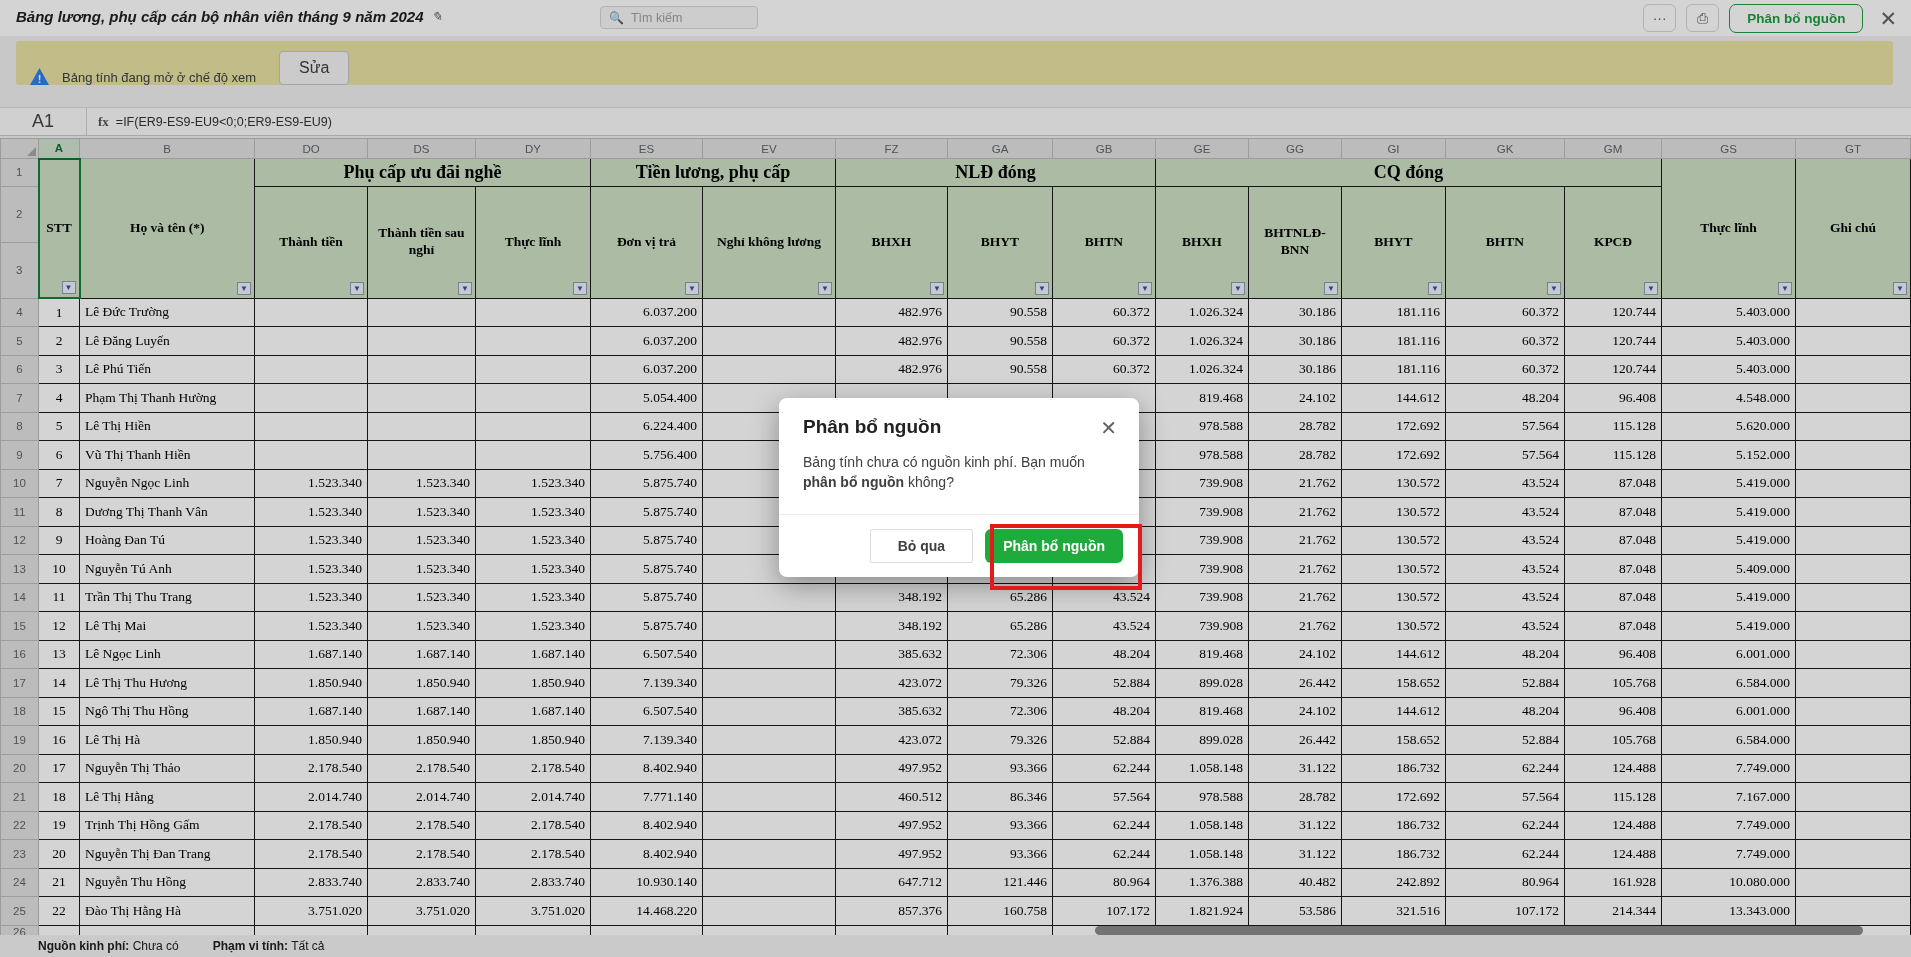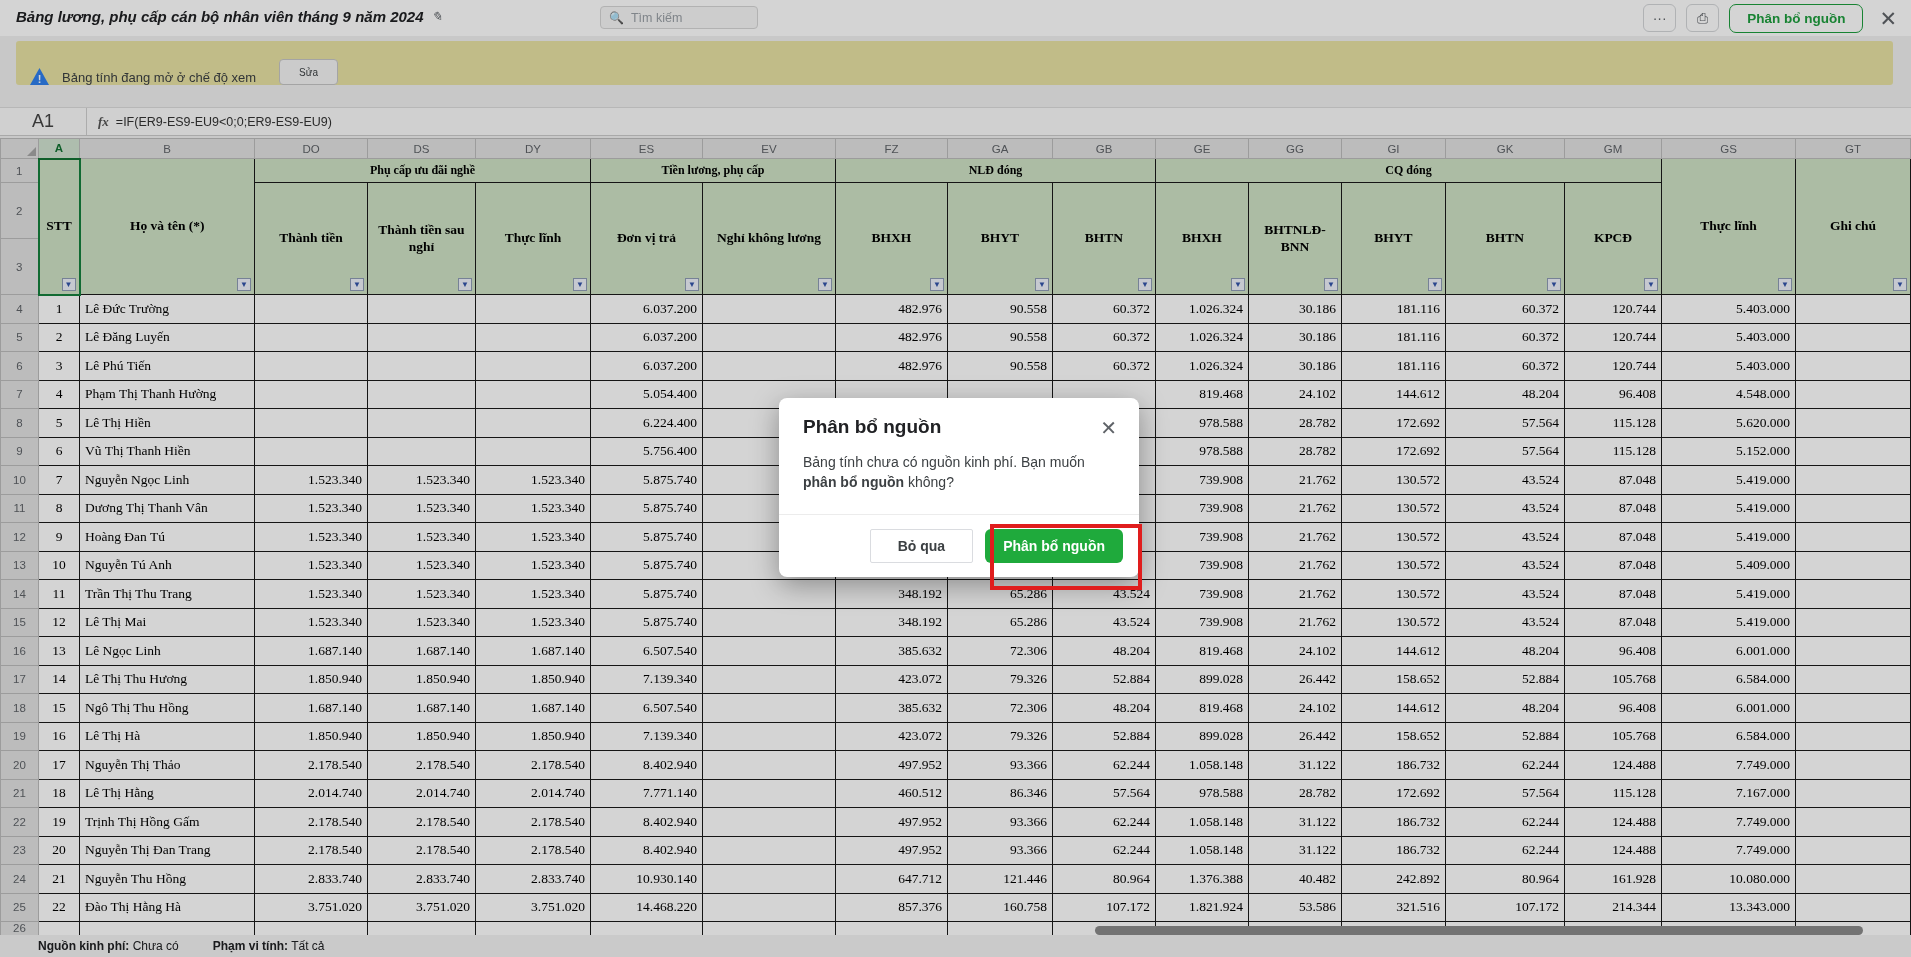--- a/index.html
+++ b/index.html
@@ -16,39 +16,39 @@
   .topbar-actions { position:absolute; right:14px; top:4px; height:28px; display:flex; align-items:center; gap:10px; }
   .icon-btn { width:33px; height:28px; background:#fff; border:1px solid #d4d6d9; border-radius:6px; display:flex; align-items:center; justify-content:center; color:#5f6368; font-size:14px; cursor:pointer; }
   .btn-outline-green { height:29px; padding:0 17px; background:#fff; border:1.5px solid #1e9e3e; border-radius:7px; color:#1e9e3e; font-size:13.5px; font-weight:bold; display:flex; align-items:center; cursor:pointer; }
   .close-x { font-size:21px; color:#5f6368; margin-left:6px; cursor:pointer; line-height:1; }
 
   
   .banner { position:absolute; left:16px; right:18px; top:41px; height:44px; background:#e9e3a4; border-radius:3px; display:flex; align-items:flex-end; padding:0 14px; gap:13px; }
   .warn-icon { width:19px; height:17px; background:#2f80ed; clip-path:polygon(50% 0,100% 100%,0 100%); position:relative; flex:0 0 auto; }
   .warn-icon::after { content:"!"; position:absolute; left:0; right:0; bottom:0; text-align:center; color:#fff; font-size:11px; font-weight:bold; }
   .banner-text { font-size:13px; color:#3c4043; }
-  .banner-btn { height:26px; padding:0 19px; margin-left:10px; background:#f4f4f4; border:1px solid #c6c6c6; border-radius:4px; font-size:10px; color:#3c4043; cursor:pointer; }
+  .banner-btn { height:34px; padding:0 19px; margin-left:10px; background:#f4f4f4; border:1px solid #c6c6c6; border-radius:4px; font-size:16px; color:#3c4043; cursor:pointer; }
 
   
   .formula-bar { position:absolute; left:0; right:0; top:107px; height:29px; background:#fafafa; border-top:1px solid #dcdcdc; border-bottom:1px solid #cccccc; display:flex; align-items:center; font-size:13px; color:#333; }
   .cell-ref { width:87px; text-align:center; font-size:18px; color:#444; border-right:1px solid #cfcfcf; height:100%; line-height:27px; }
-  .fx-glyph { font-family:"Liberation Serif", serif; font-style:italic; font-weight:bold; color:#555; margin:0 7px 0 11px; font-size:13px; }
+  .fx-glyph { font-family:"Liberation Serif", serif; font-weight:bold; color:#555; margin:0 7px 0 11px; font-size:13px; }
   .formula-text { font-size:12.5px; color:#333; }
 
   
   .grid-table { position:absolute; left:0; top:138px; border-collapse:collapse; table-layout:fixed; width:1910px; }
   .grid-table td { box-sizing:border-box; overflow:hidden; white-space:nowrap; }
   .ch, .gutter, .corner { background:#e3e3e3; border:1px solid #bcbcbc; font-size:11.5px; color:#5f6368; text-align:center; font-family:"Liberation Sans", sans-serif; }
   .corner { position:relative; }
   .corner::after { content:""; position:absolute; right:2px; bottom:2px; border-left:9px solid transparent; border-bottom:9px solid #a7a7a7; }
   .ch.selected { background:#d2e4d2; color:#137333; font-weight:bold; border-bottom:2px solid #137333; }
   tr.letters { height:20px; }
   tr.hrow1 { height:24px; } tr.hrow2 { height:56px; } tr.hrow3 { height:56px; }
   .hc { background:#cfe3c6; border:1px solid #1a1a1a; font-family:"Liberation Serif", serif; font-weight:bold; color:#000; text-align:center; vertical-align:middle; position:relative; font-size:13.5px; padding:2px 4px; white-space:normal !important; line-height:1.25; }
-  .hc.group { font-size:12px; }
+  .hc.group { font-size:18px; }
   .hc.sel { border:2px solid #15803d; }
   .filter { position:absolute; right:3px; bottom:3px; width:14px; height:13px; background:#eef2fa; border:1px solid #8e9cb5; color:#3355aa; font-size:8px; line-height:12px; text-align:center; cursor:pointer; }
   tr.datarow { height:28.5px; }
   .cell { background:#ffffff; border:1px solid #1a1a1a; font-family:"Liberation Serif", serif; font-size:13.5px; color:#000; padding:0 5px; }
   .cell.ctr { text-align:center; }
   .cell.name { text-align:left; }
   .cell.num { text-align:right; }
   tr.stubrow { height:13px; }
   tr.stubrow .cell { border-bottom:none; }
   tr.stubrow .gutter { border-bottom:none; }

